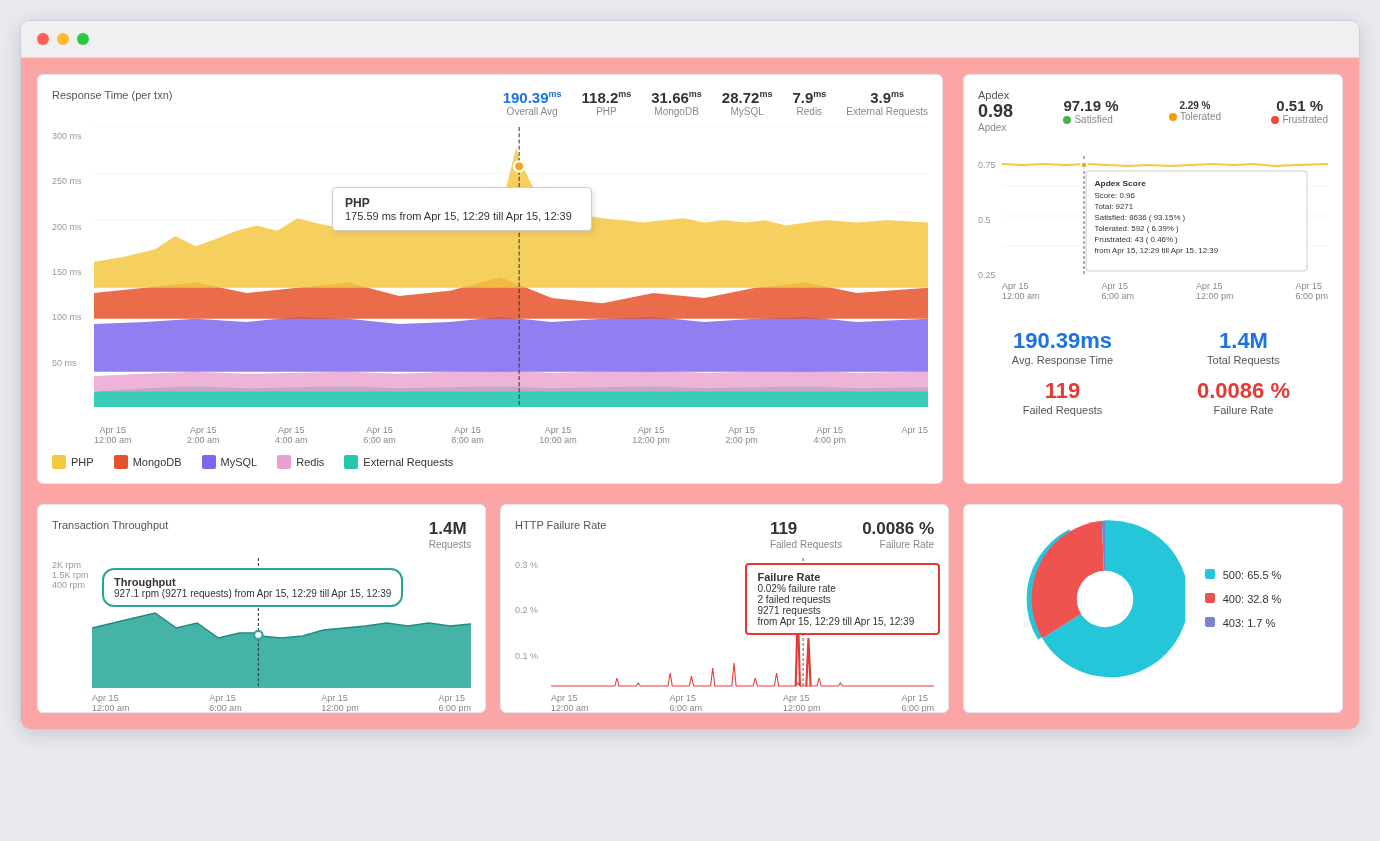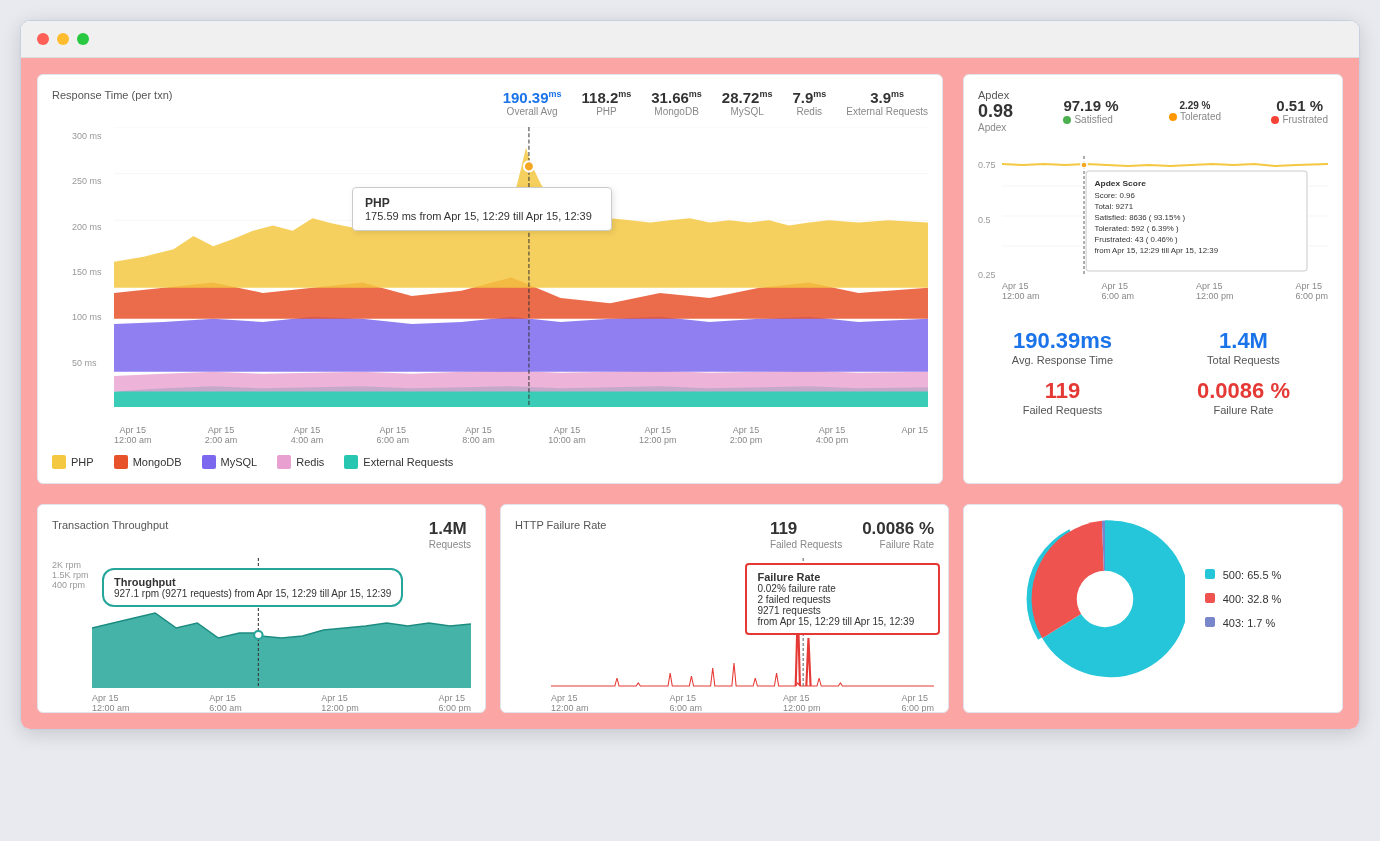--- a/index.html
+++ b/index.html
@@ -53,21 +53,21 @@
       justify-content: space-between;
       margin-bottom: 10px;
     }
     .rt-title { font-size: 11px; color: #555; font-weight: 500; }
     .rt-stats { display: flex; gap: 20px; }
     .rt-stat { text-align: center; }
     .rt-stat .value { font-size: 15px; font-weight: 600; color: #333; }
     .rt-stat .value sup { font-size: 9px; }
     .rt-stat .label { font-size: 10px; color: #888; }
     .rt-stat .value.blue { color: #1a73e8; }
-    .chart-area { position: relative; height: 280px; margin-left: 20px; }
+    .chart-area { position: relative; height: 280px; }
     .chart-svg { width: 100%; height: 100%; }
     .tooltip-box {
       position: absolute;
       background: white;
       border: 1px solid #ccc;
       border-radius: 4px;
       padding: 8px 12px;
       font-size: 11px;
       box-shadow: 2px 2px 6px rgba(0,0,0,0.1);
       pointer-events: none;
@@ -401,20 +401,26 @@
               <div class="sub">Failed Requests</div>
             </div>
             <div class="panel-stat">
               <div class="val">0.0086 %</div>
               <div class="sub">Failure Rate</div>
             </div>
           </div>
         </div>
         <div class="mini-chart">
           
+          <div style="position:absolute;left:0;top:0;height:100%;display:flex;flex-direction:column;justify-content:space-between;font-size:9px;color:#999;padding:2px 0;width:36px;">
+            <span>0.3 %</span>
+            <span>0.2 %</span>
+            <span>0.1 %</span>
+            <span></span>
+          </div>
           <svg viewBox="0 0 360 130" preserveAspectRatio="none" style="width:calc(100% - 36px);height:130px;margin-left:36px;">
 
             <path d="M0,128 L60,128 L62,120 L64,128 L80,128 L82,125 L84,128 L110,128 L112,115 L114,128 L130,128 L132,118 L134,128 L150,128 L152,110 L154,128 L170,128 L172,105 L174,128 L190,128 L192,120 L194,128 L210,128 L212,115 L214,128 L230,128 L232,125 L234,128 L250,128 L252,120 L254,128 L270,128 L272,125 L274,128 L360,128" stroke="#e53935" stroke-width="1" fill="none"></path>
 
             <path d="M230,128 L232,50 L234,128" stroke="#e53935" stroke-width="2" fill="none"></path>
             <path d="M240,128 L242,80 L244,128" stroke="#e53935" stroke-width="2" fill="none"></path>
 
             <line x1="237" y1="0" x2="237" y2="130" stroke="#666" stroke-width="1" stroke-dasharray="3,2"></line>
             <circle cx="237" cy="65" r="4" fill="#fff" stroke="#e53935" stroke-width="2"></circle>
           </svg>

